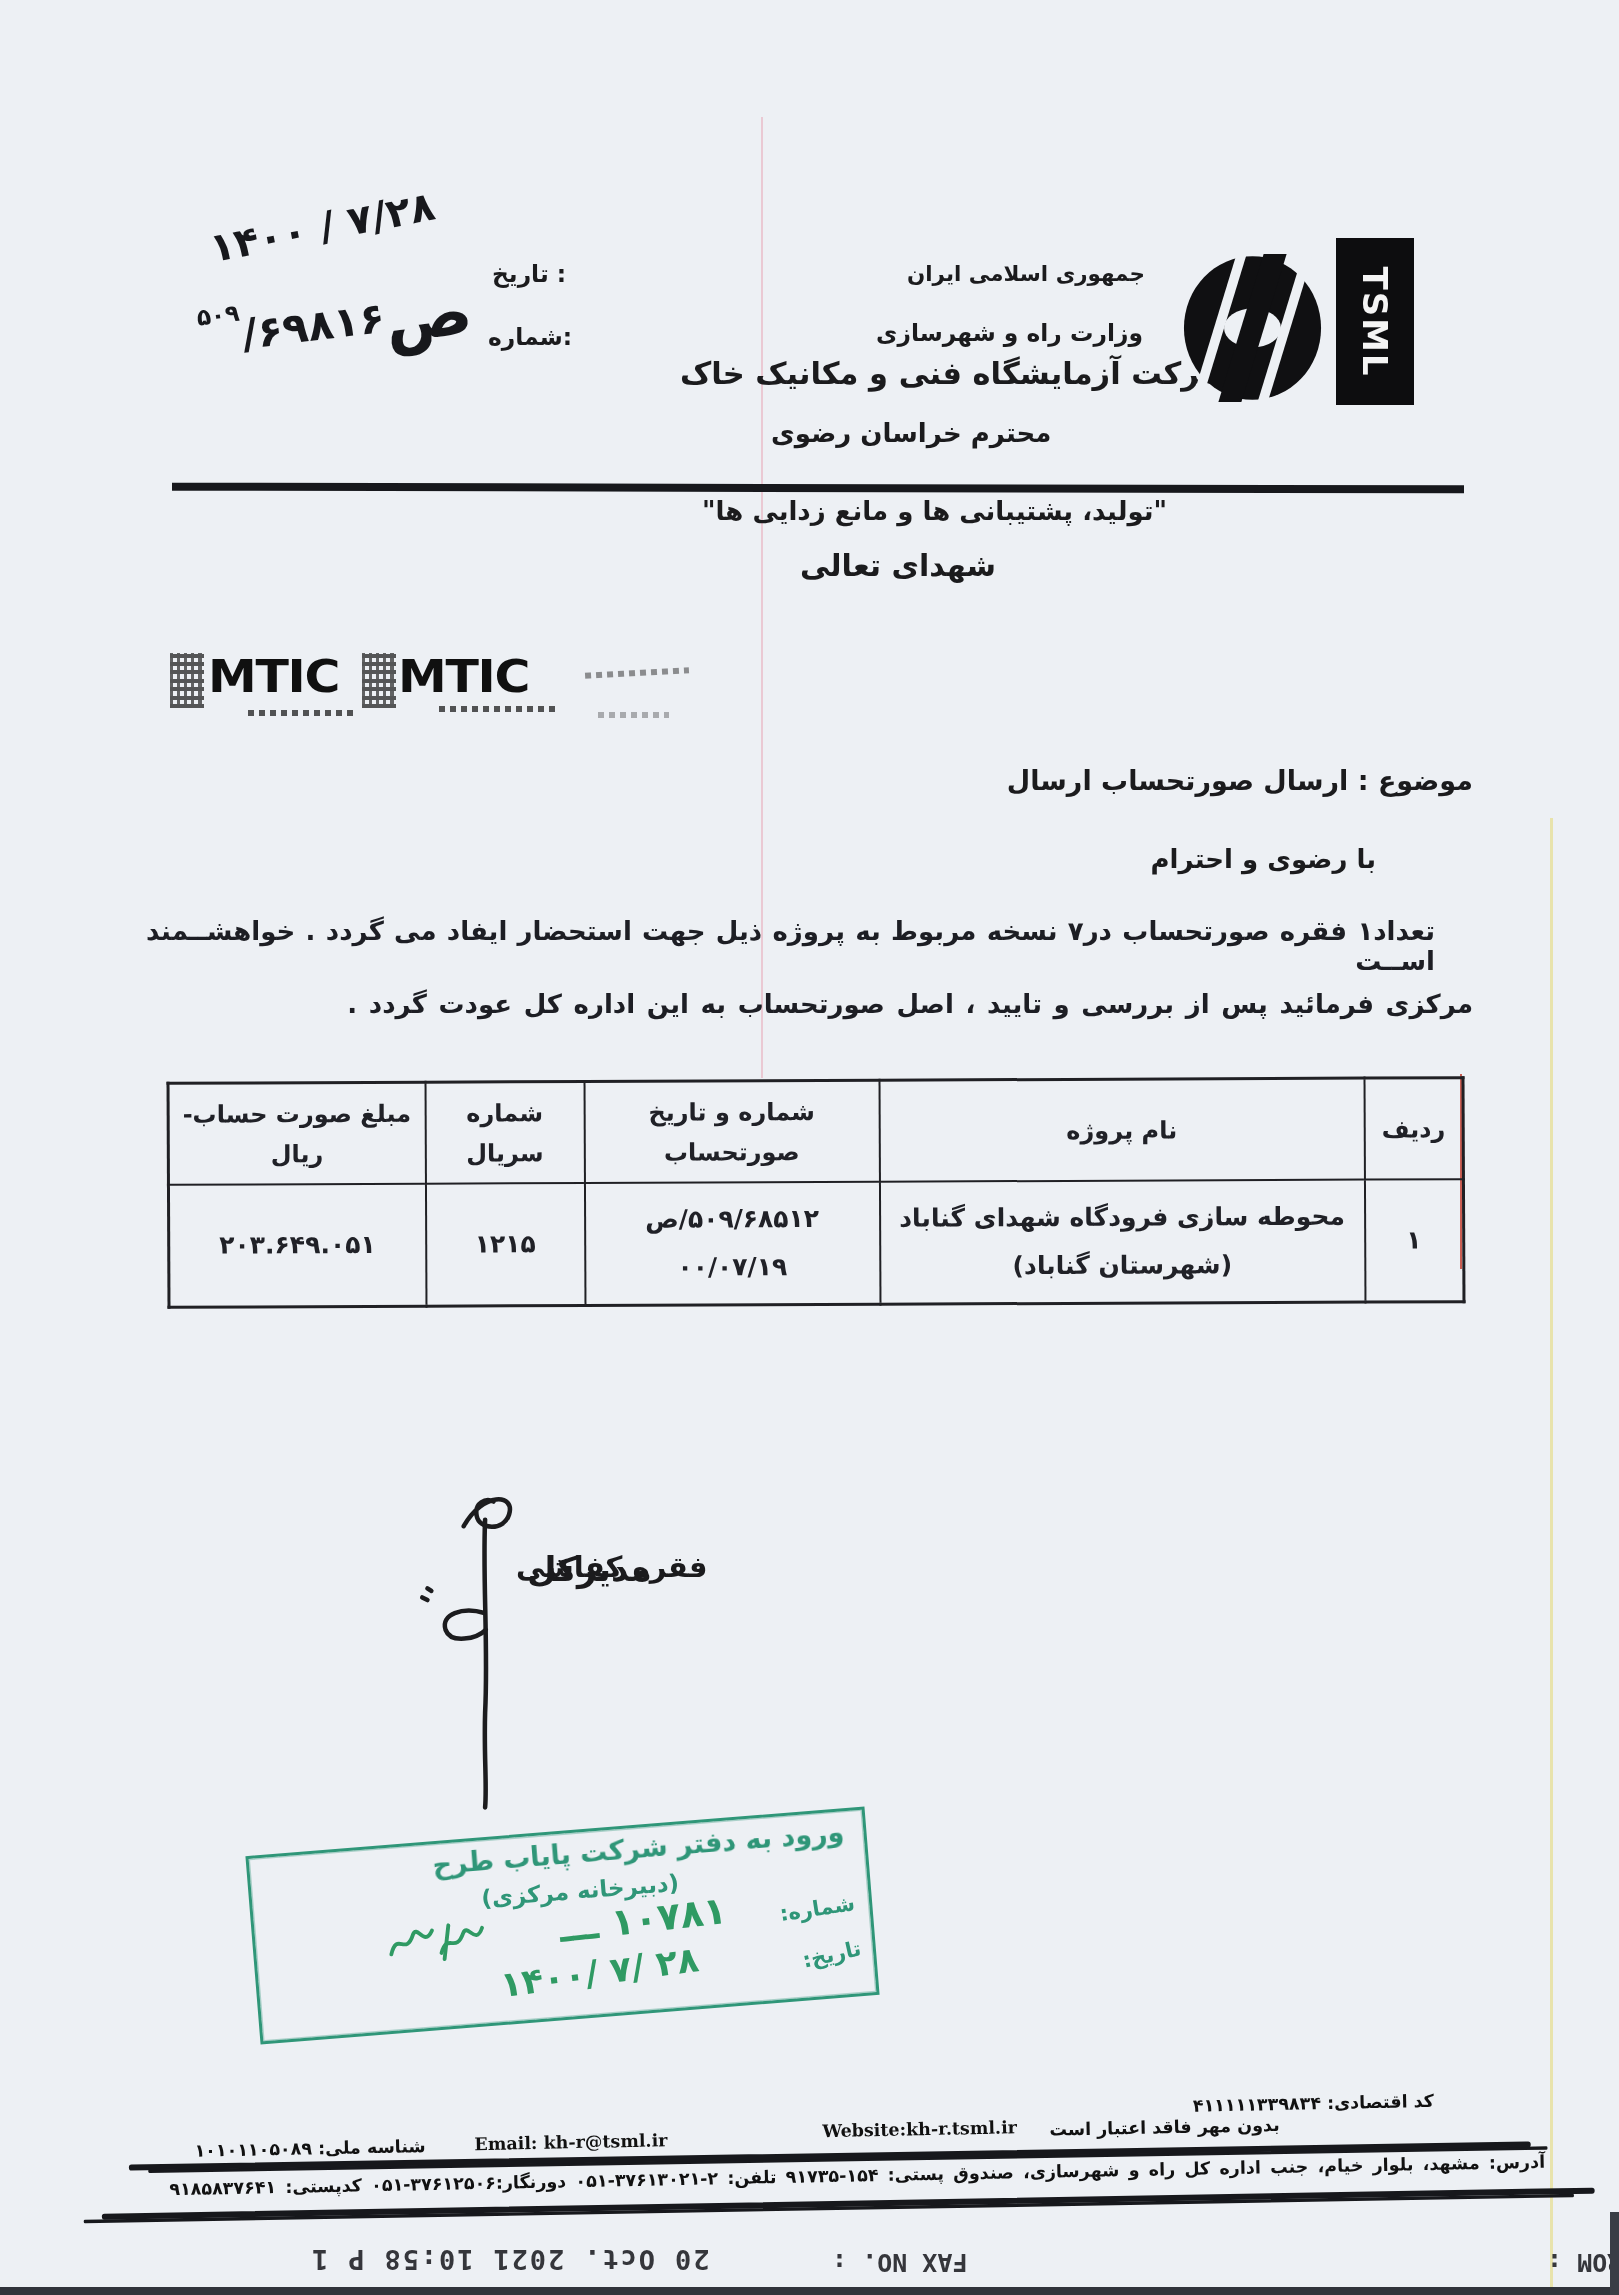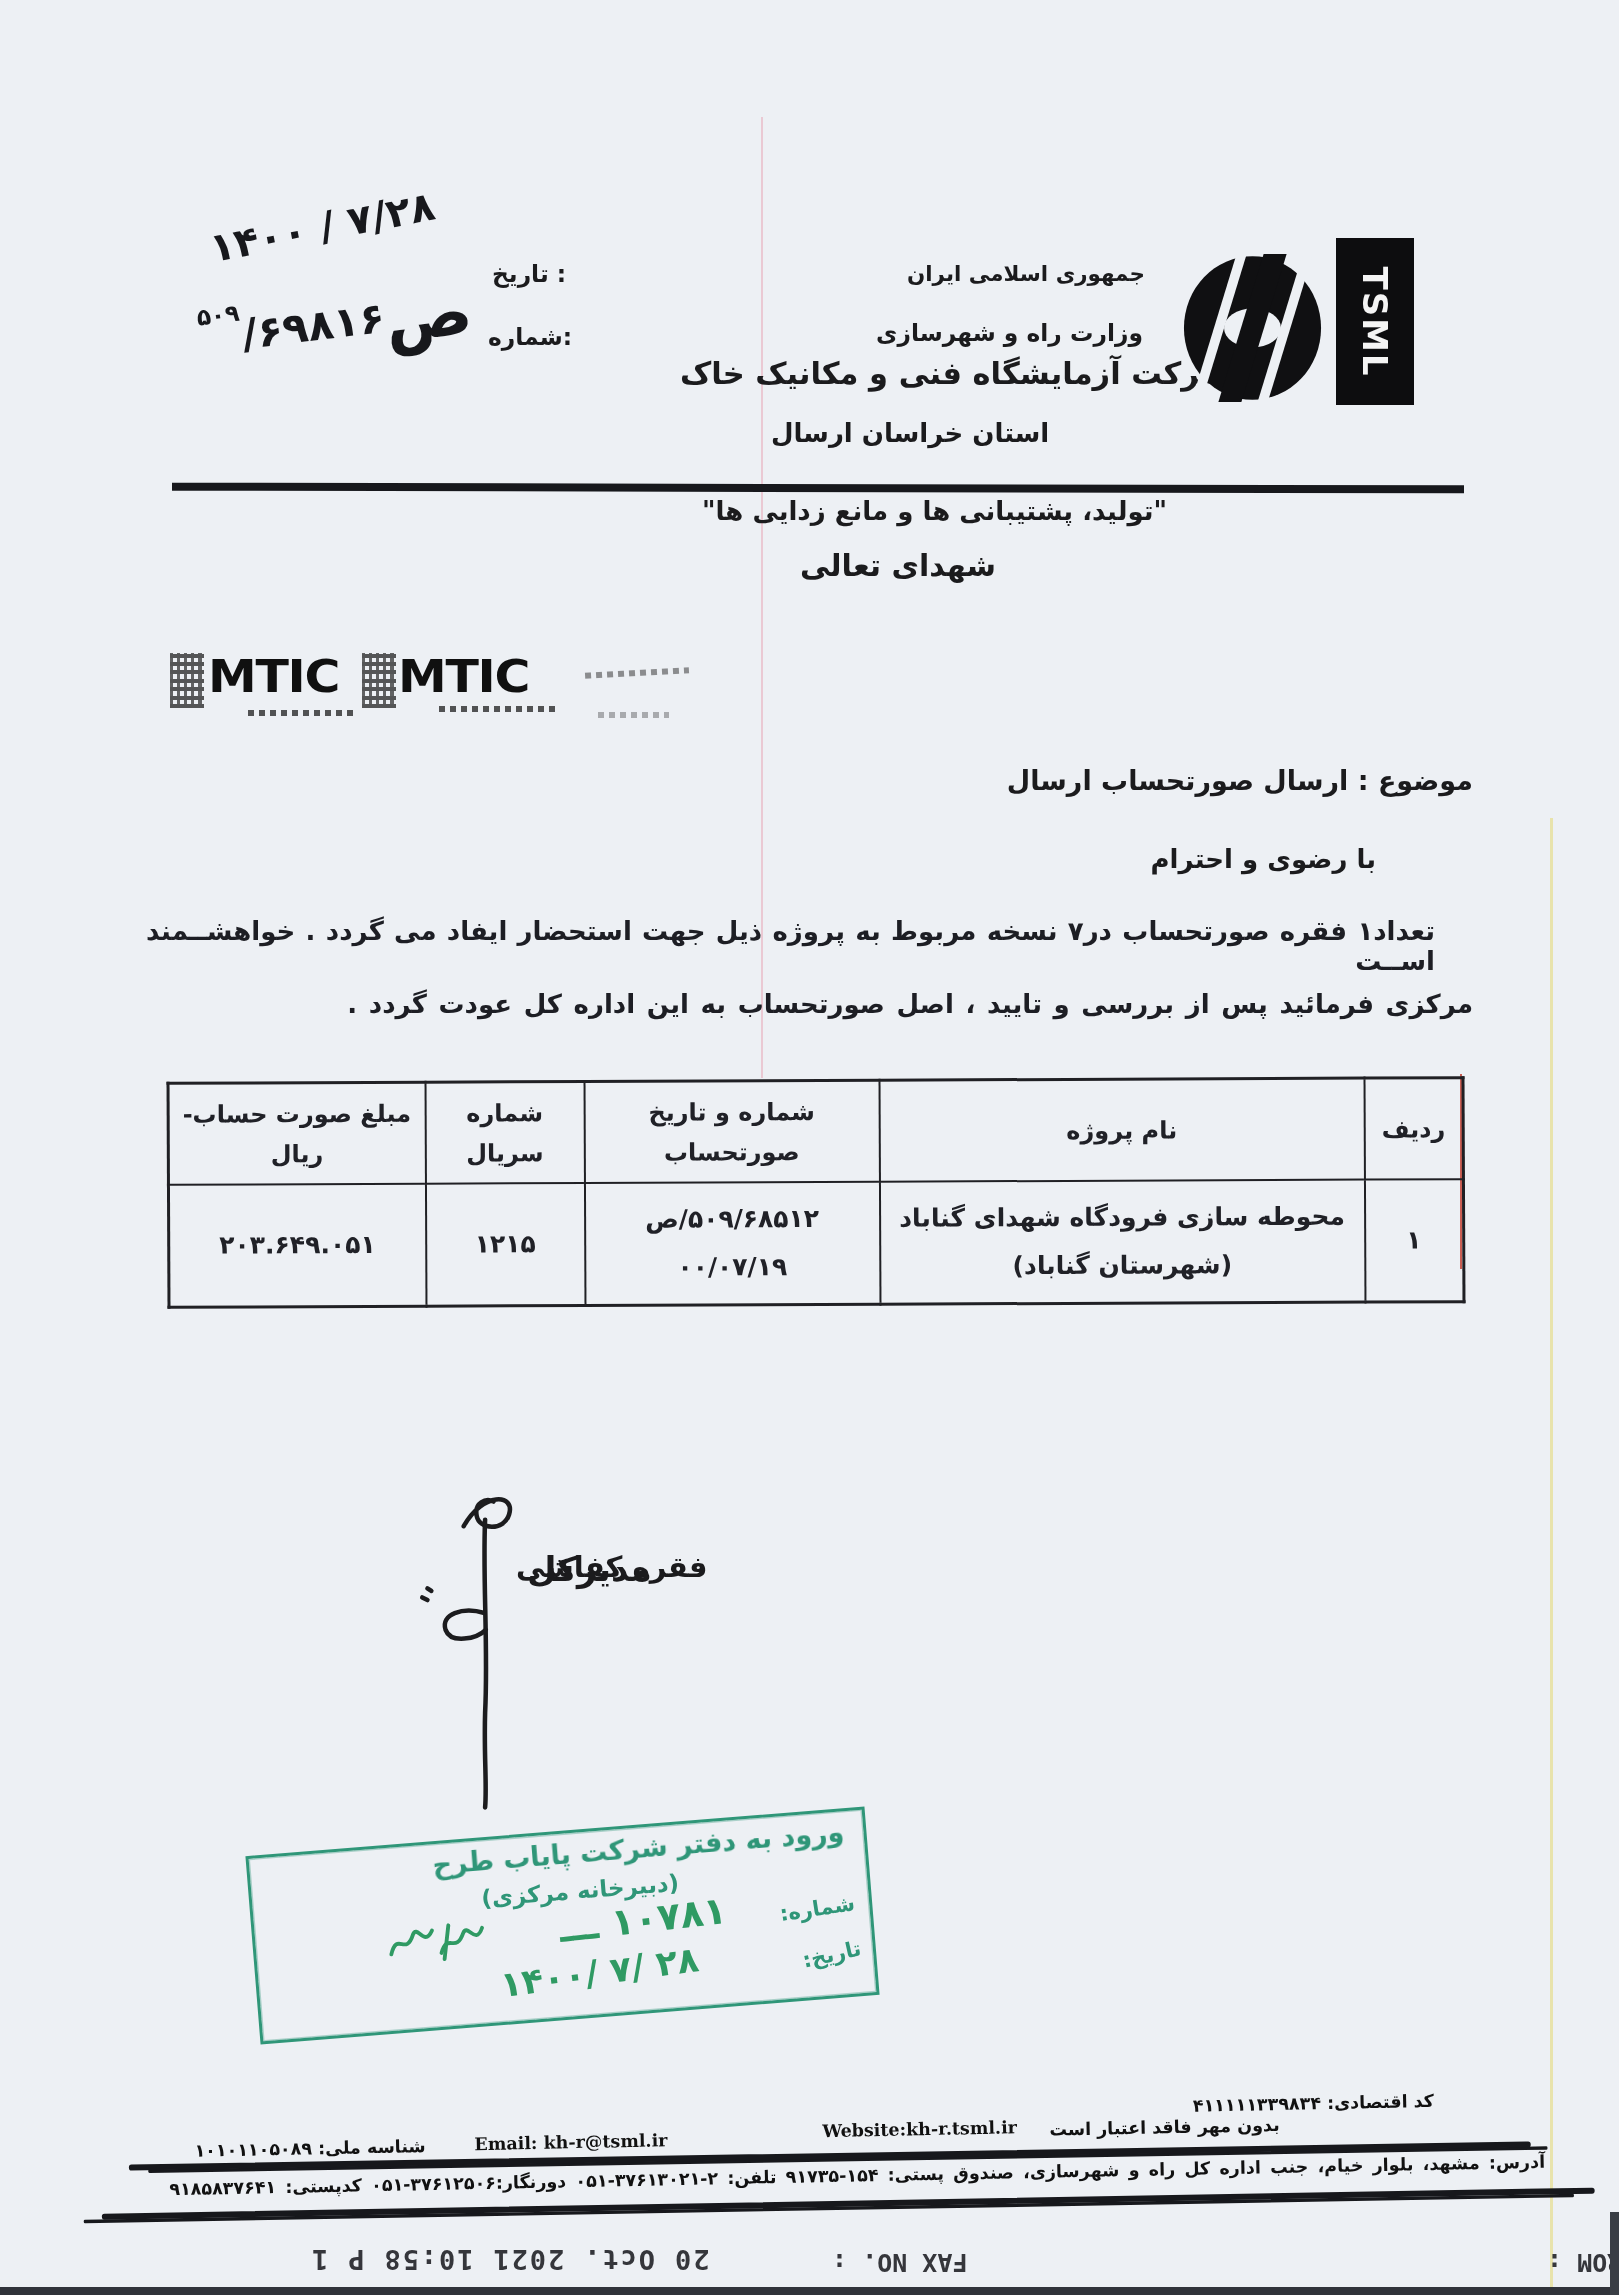--- a/index.html
+++ b/index.html
@@ -107,21 +107,21 @@
   <div class="abs hand hand-date" dir="ltr">۱۴۰۰ / ۷/۲۸</div>
   <div class="abs hand hand-number">
     <span class="saad">ص</span><span class="sup">۵۰۹</span><span>/۶۹۸۱۶</span>
   </div>
   <div class="abs lbl date-lbl">تاریخ :</div>
   <div class="abs lbl num-lbl">شماره:</div>
 
   <div class="abs gov1">جمهوری اسلامی ایران</div>
   <div class="abs gov2">وزارت راه و شهرسازی</div>
   <div class="abs company">شرکت آزمایشگاه فنی و مکانیک خاک</div>
-  <div class="abs province">استان خراسان ارسال</div>
+  <div class="abs province">محترم خراسان رضوی</div>
 
   <svg class="logo-ellipse" viewBox="0 0 218 228">
     <ellipse cx="109" cy="114" rx="106" ry="111" fill="#101012"></ellipse>
     <ellipse cx="109" cy="114" rx="44" ry="30" fill="#edf0f4"></ellipse>
     <rect x="92" y="-30" width="34" height="290" fill="#101012" transform="rotate(17 109 114)"></rect>
     <rect x="52" y="-30" width="15" height="290" fill="#edf0f4" transform="rotate(17 109 114)"></rect>
     <rect x="150" y="-30" width="15" height="290" fill="#edf0f4" transform="rotate(17 109 114)"></rect>
   </svg>
   <div class="tsml-box">
     <span>TSML</span>

